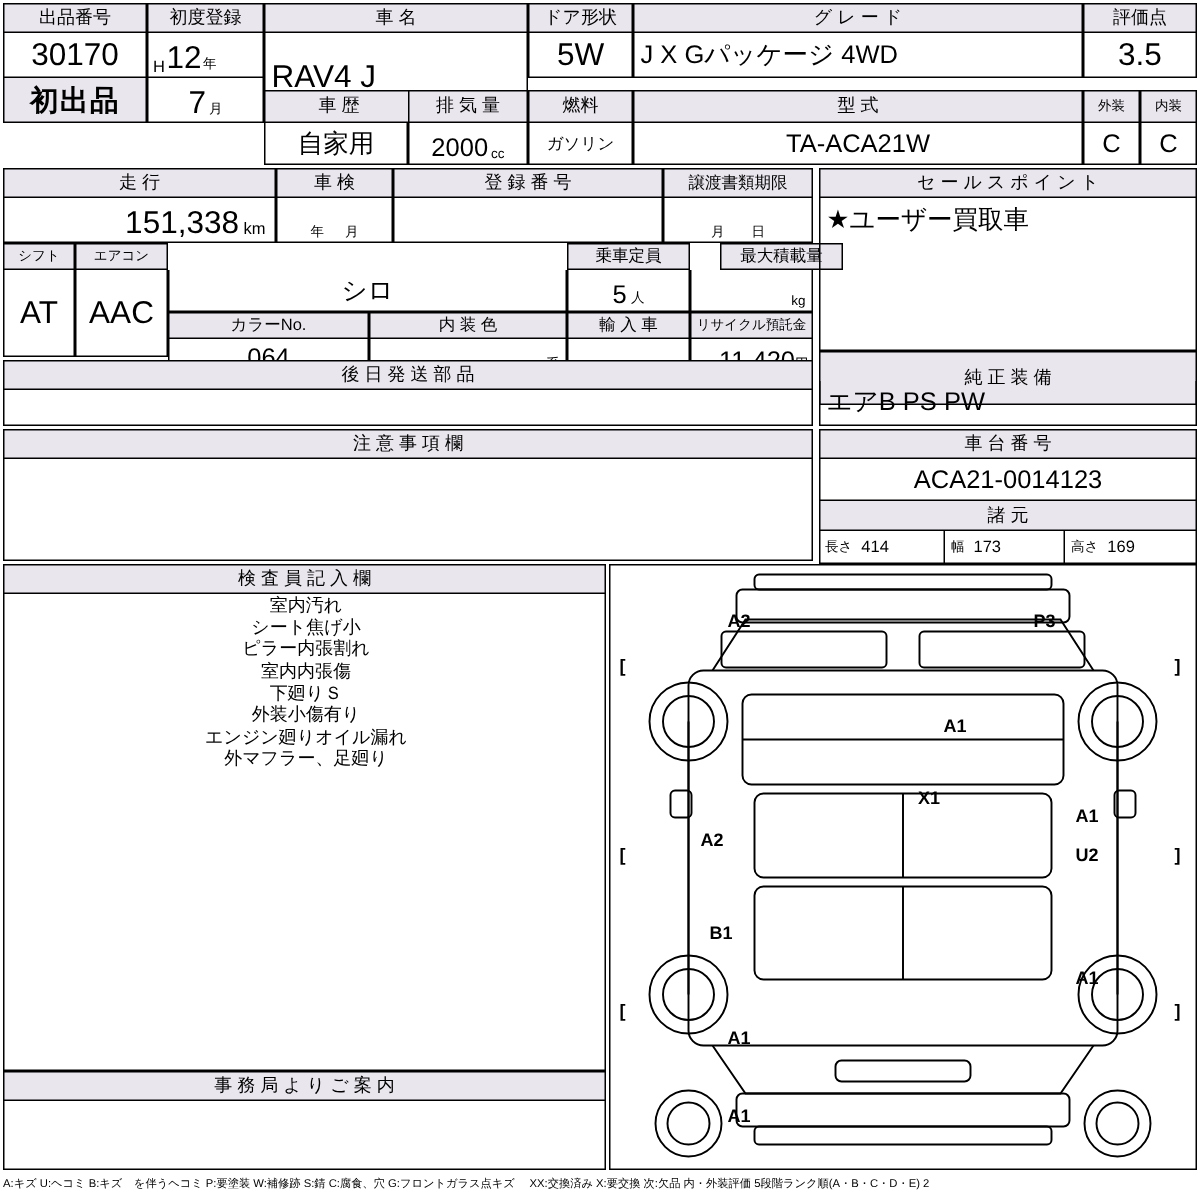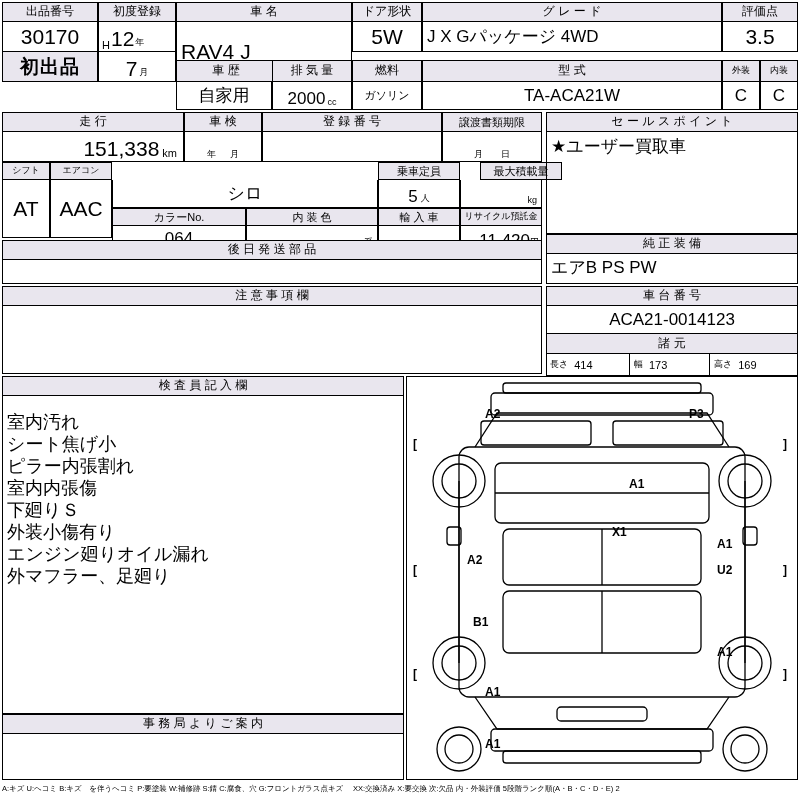--- a/index.html
+++ b/index.html
@@ -8,21 +8,21 @@
   .bx{position:absolute;box-sizing:border-box;border:1px solid #000;}
   .hdr{background:#e9e6ee;}
   .lbl{font-size:12px;display:flex;align-items:center;justify-content:center;text-align:center;line-height:1.1;}
   .val{display:flex;align-items:center;}
   .cjust{justify-content:center;}
   .ljust{justify-content:flex-start;padding-left:4px;}
   .big{font-size:21px;}
   .mid{font-size:17px;}
   .sm{font-size:11px;}
   .xs{font-size:9px;}
-  .notes{position:absolute;box-sizing:border-box;font-size:18px;line-height:1.22;padding:16px 4px;}
+  .notes{position:absolute;box-sizing:border-box;font-size:12px;line-height:1.22;padding:0 4px;text-align:center;}
   .diagwrap{position:absolute;box-sizing:border-box;border:1px solid #000;overflow:hidden;}
   svg{display:block;}
   .mk{position:absolute;font-size:12px;font-weight:bold;}
   .footer{position:absolute;left:2px;top:784px;font-size:7.5px;white-space:nowrap;}
   .stamp{font-size:19px;font-weight:bold;letter-spacing:1px;}
 </style>
 </head>
 <body>
 
 <div class="sheet">
@@ -156,21 +156,21 @@
   <div class="bx" style="left:2px;top:260px;width:540px;height:24px;border-top:none;"></div>
 
   <div class="bx hdr lbl" style="left:2px;top:286px;width:540px;height:20px;">注 意 事 項 欄</div>
   <div class="bx" style="left:2px;top:306px;width:540px;height:68px;border-top:none;"></div>
 
   <div class="bx hdr lbl" style="left:546px;top:112px;width:252px;height:20px;">セ ー ル ス ポ イ ン ト</div>
   <div class="bx" style="left:546px;top:132px;width:252px;height:102px;border-top:none;">
     <div class="mid" style="padding:3px 4px;">★ユーザー買取車</div>
   </div>
 
-  <div class="bx hdr lbl" style="left:546px;top:234px;width:252px;height:20px;">純 正 装 備</div>
+  <div class="bx hdr lbl" style="left:546px;top:234px;width:252px;height:36px;">純 正 装 備</div>
   <div class="bx" style="left:546px;top:254px;width:252px;height:30px;border-top:none;">
     <div class="mid" style="padding:2px 4px;">エアB PS PW</div>
   </div>
 
   <div class="bx hdr lbl" style="left:546px;top:286px;width:252px;height:20px;">車 台 番 号</div>
   <div class="bx val cjust mid" style="left:546px;top:306px;width:252px;height:28px;border-top:none;">ACA21-0014123</div>
 
   <div class="bx hdr lbl" style="left:546px;top:334px;width:252px;height:20px;border-top:none;">諸 元</div>
   <div class="bx" style="left:546px;top:354px;width:84px;height:22px;border-top:none;">
     <div style="display:flex;align-items:center;height:100%;padding-left:3px;">

